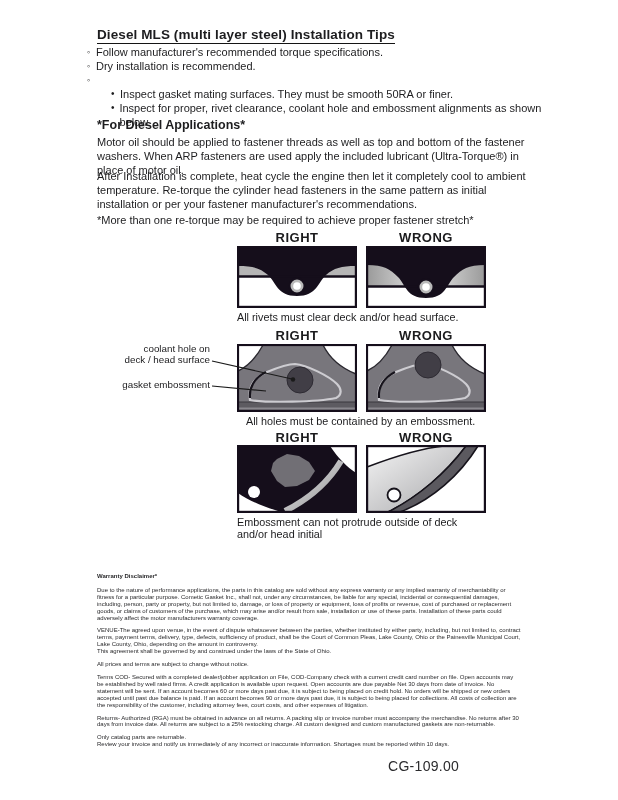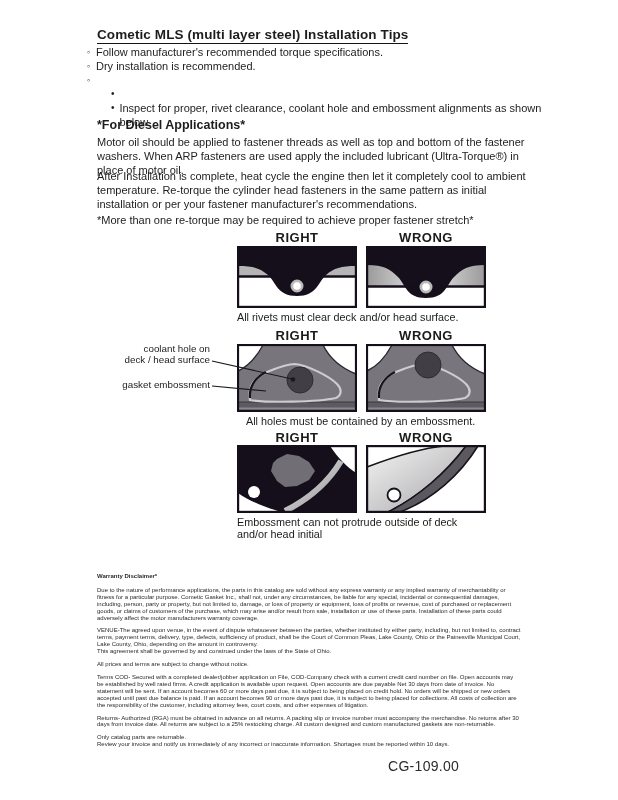--- a/index.html
+++ b/index.html
@@ -34,36 +34,37 @@
   .warranty .wh{font-weight:bold;margin:0 0 7px 0;}
   .warranty .grp{margin:0 0 6px 0;}
   .warranty p{margin:0;}
 
   
   .pagecode{left:388px;top:758px;font-size:14px;color:#2b2b2d;letter-spacing:.3px;}
 </style>
 </head>
 <body>
 
-<div class="abs title">Cometic MLS (multi layer steel) Installation Tips</div>
+<div class="abs title">Diesel MLS (multi layer steel) Installation Tips</div>
 
 <div class="abs bullets">
   <div class="bullet">
     <span class="bm">◦</span>
     <span>Follow manufacturer's recommended torque specifications.</span>
   </div>
   <div class="bullet">
     <span class="bm">◦</span>
     <span>Dry installation is recommended.</span>
   </div>
   <div class="bullet">
     <span class="bm">◦</span>
   </div>
   <div class="subbullet">
     <span class="bm">•</span>
+    <span>Inspect gasket mating surfaces.  They must be smooth 50RA or finer.</span>
   </div>
   <div class="subbullet">
     <span class="bm">•</span>
     <span>Inspect for proper, rivet clearance, coolant hole and embossment alignments as shown below.</span>
   </div>
 </div>
 
 <div class="abs diesel-h">*For Diesel Applications*</div>
 <div class="abs para p1">Motor oil should be applied to fastener threads as well as top and bottom of the fastener washers. When ARP fasteners are used apply the included lubricant (Ultra-Torque®) in place of motor oil.</div>
 <div class="abs para p2">After Installation is complete, heat cycle the engine then let it completely cool to ambient temperature. Re-torque the cylinder head fasteners in the same pattern as initial installation or per your fastener manufacturer's recommendations.</div>

